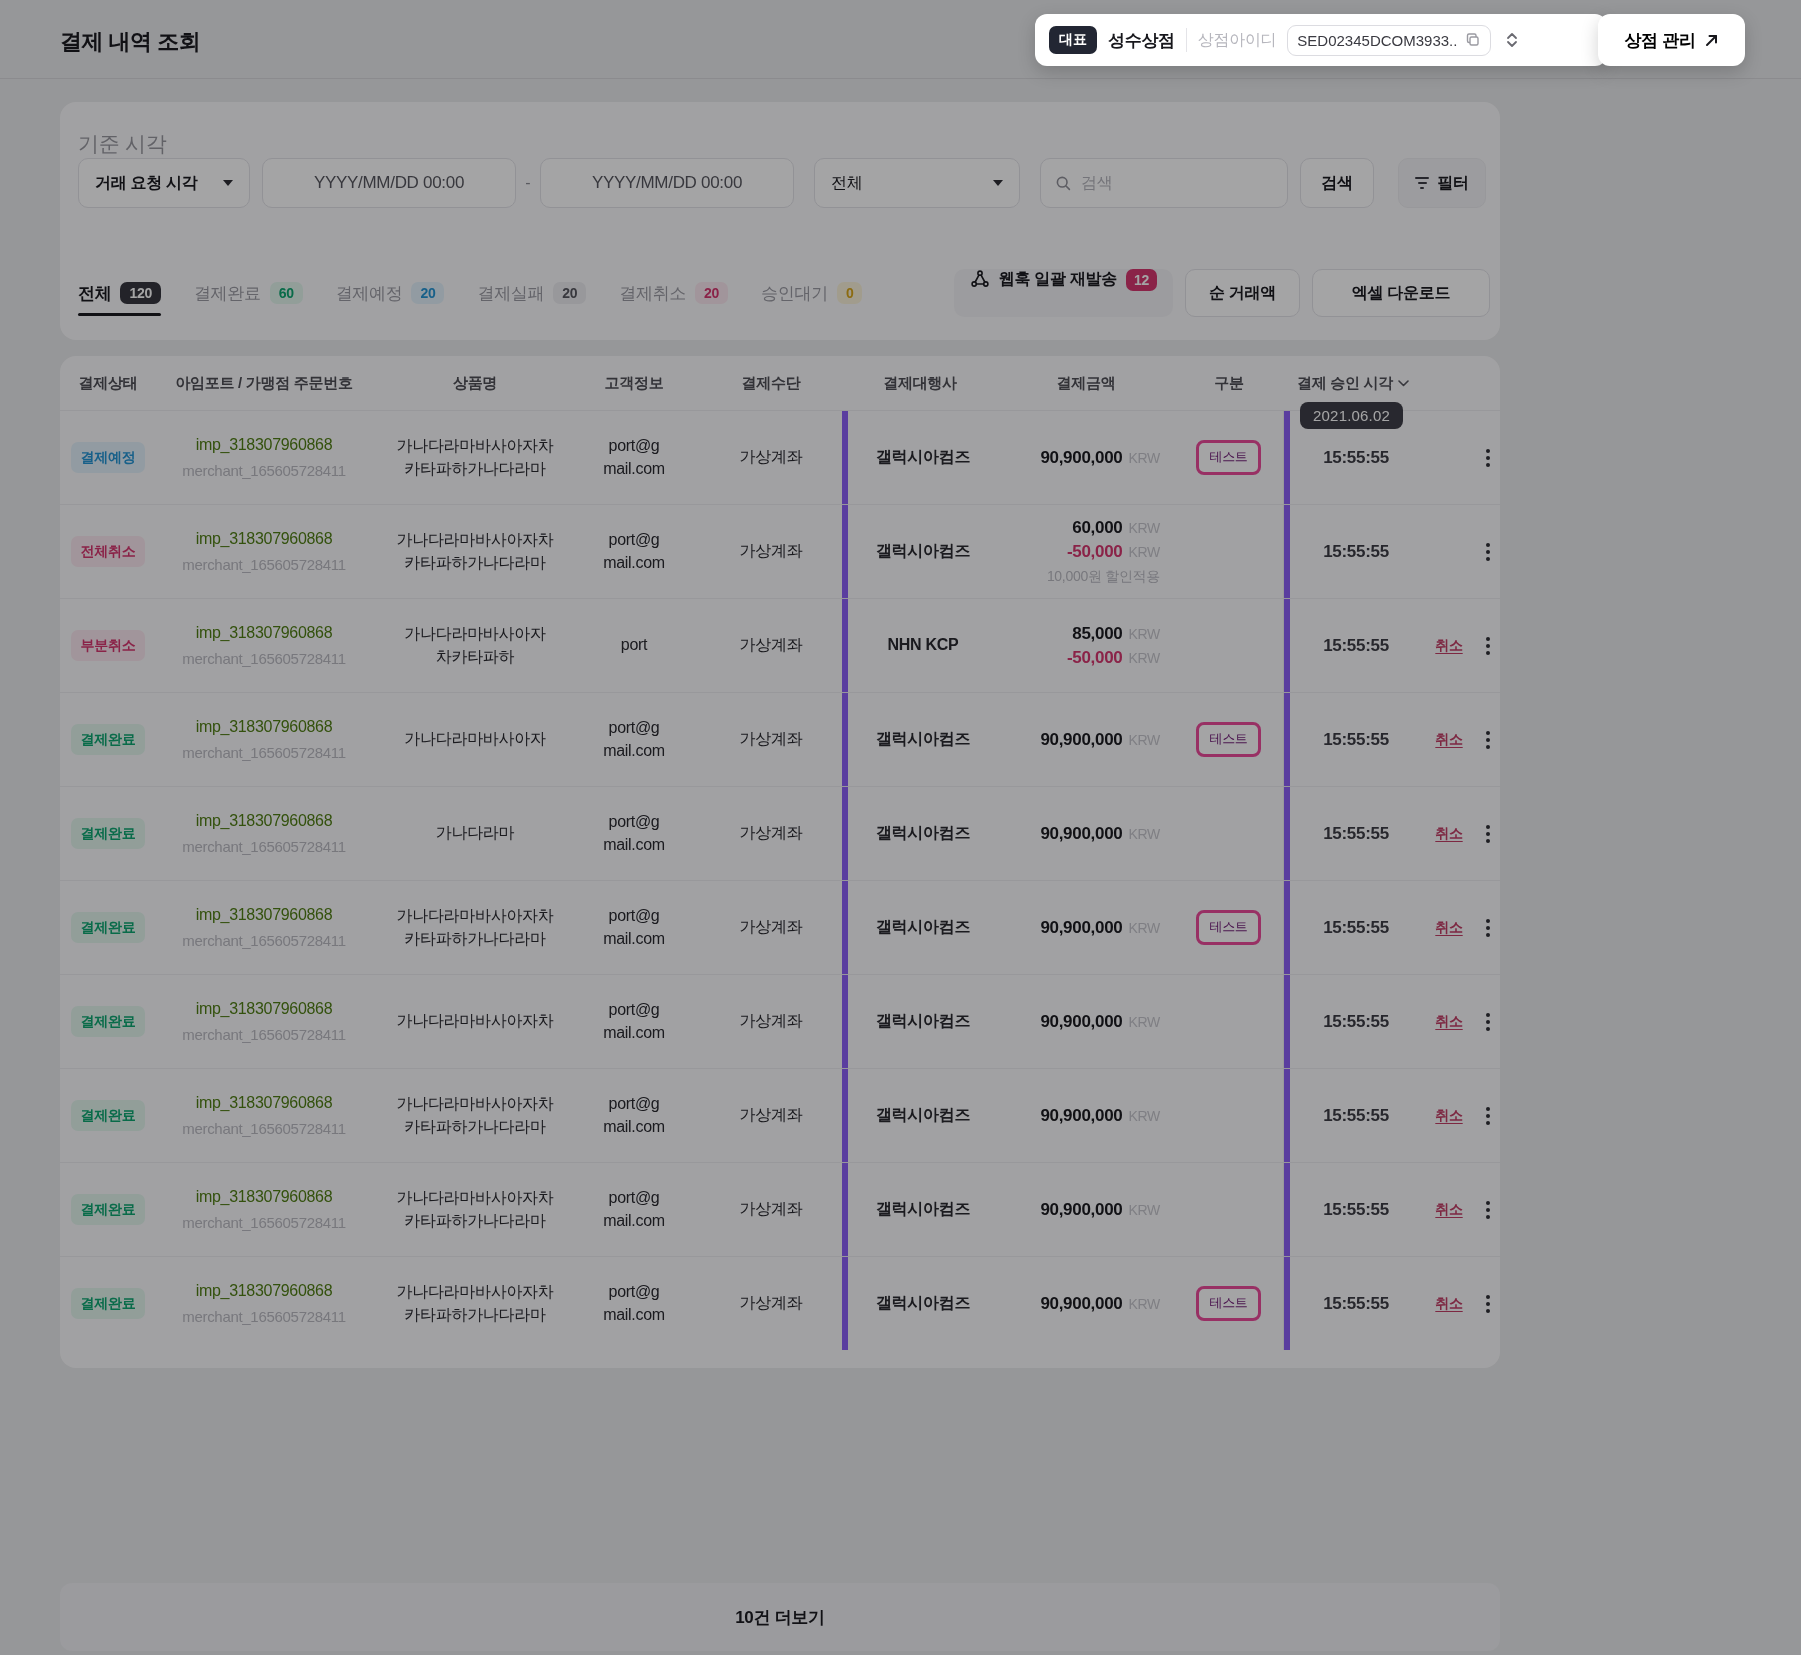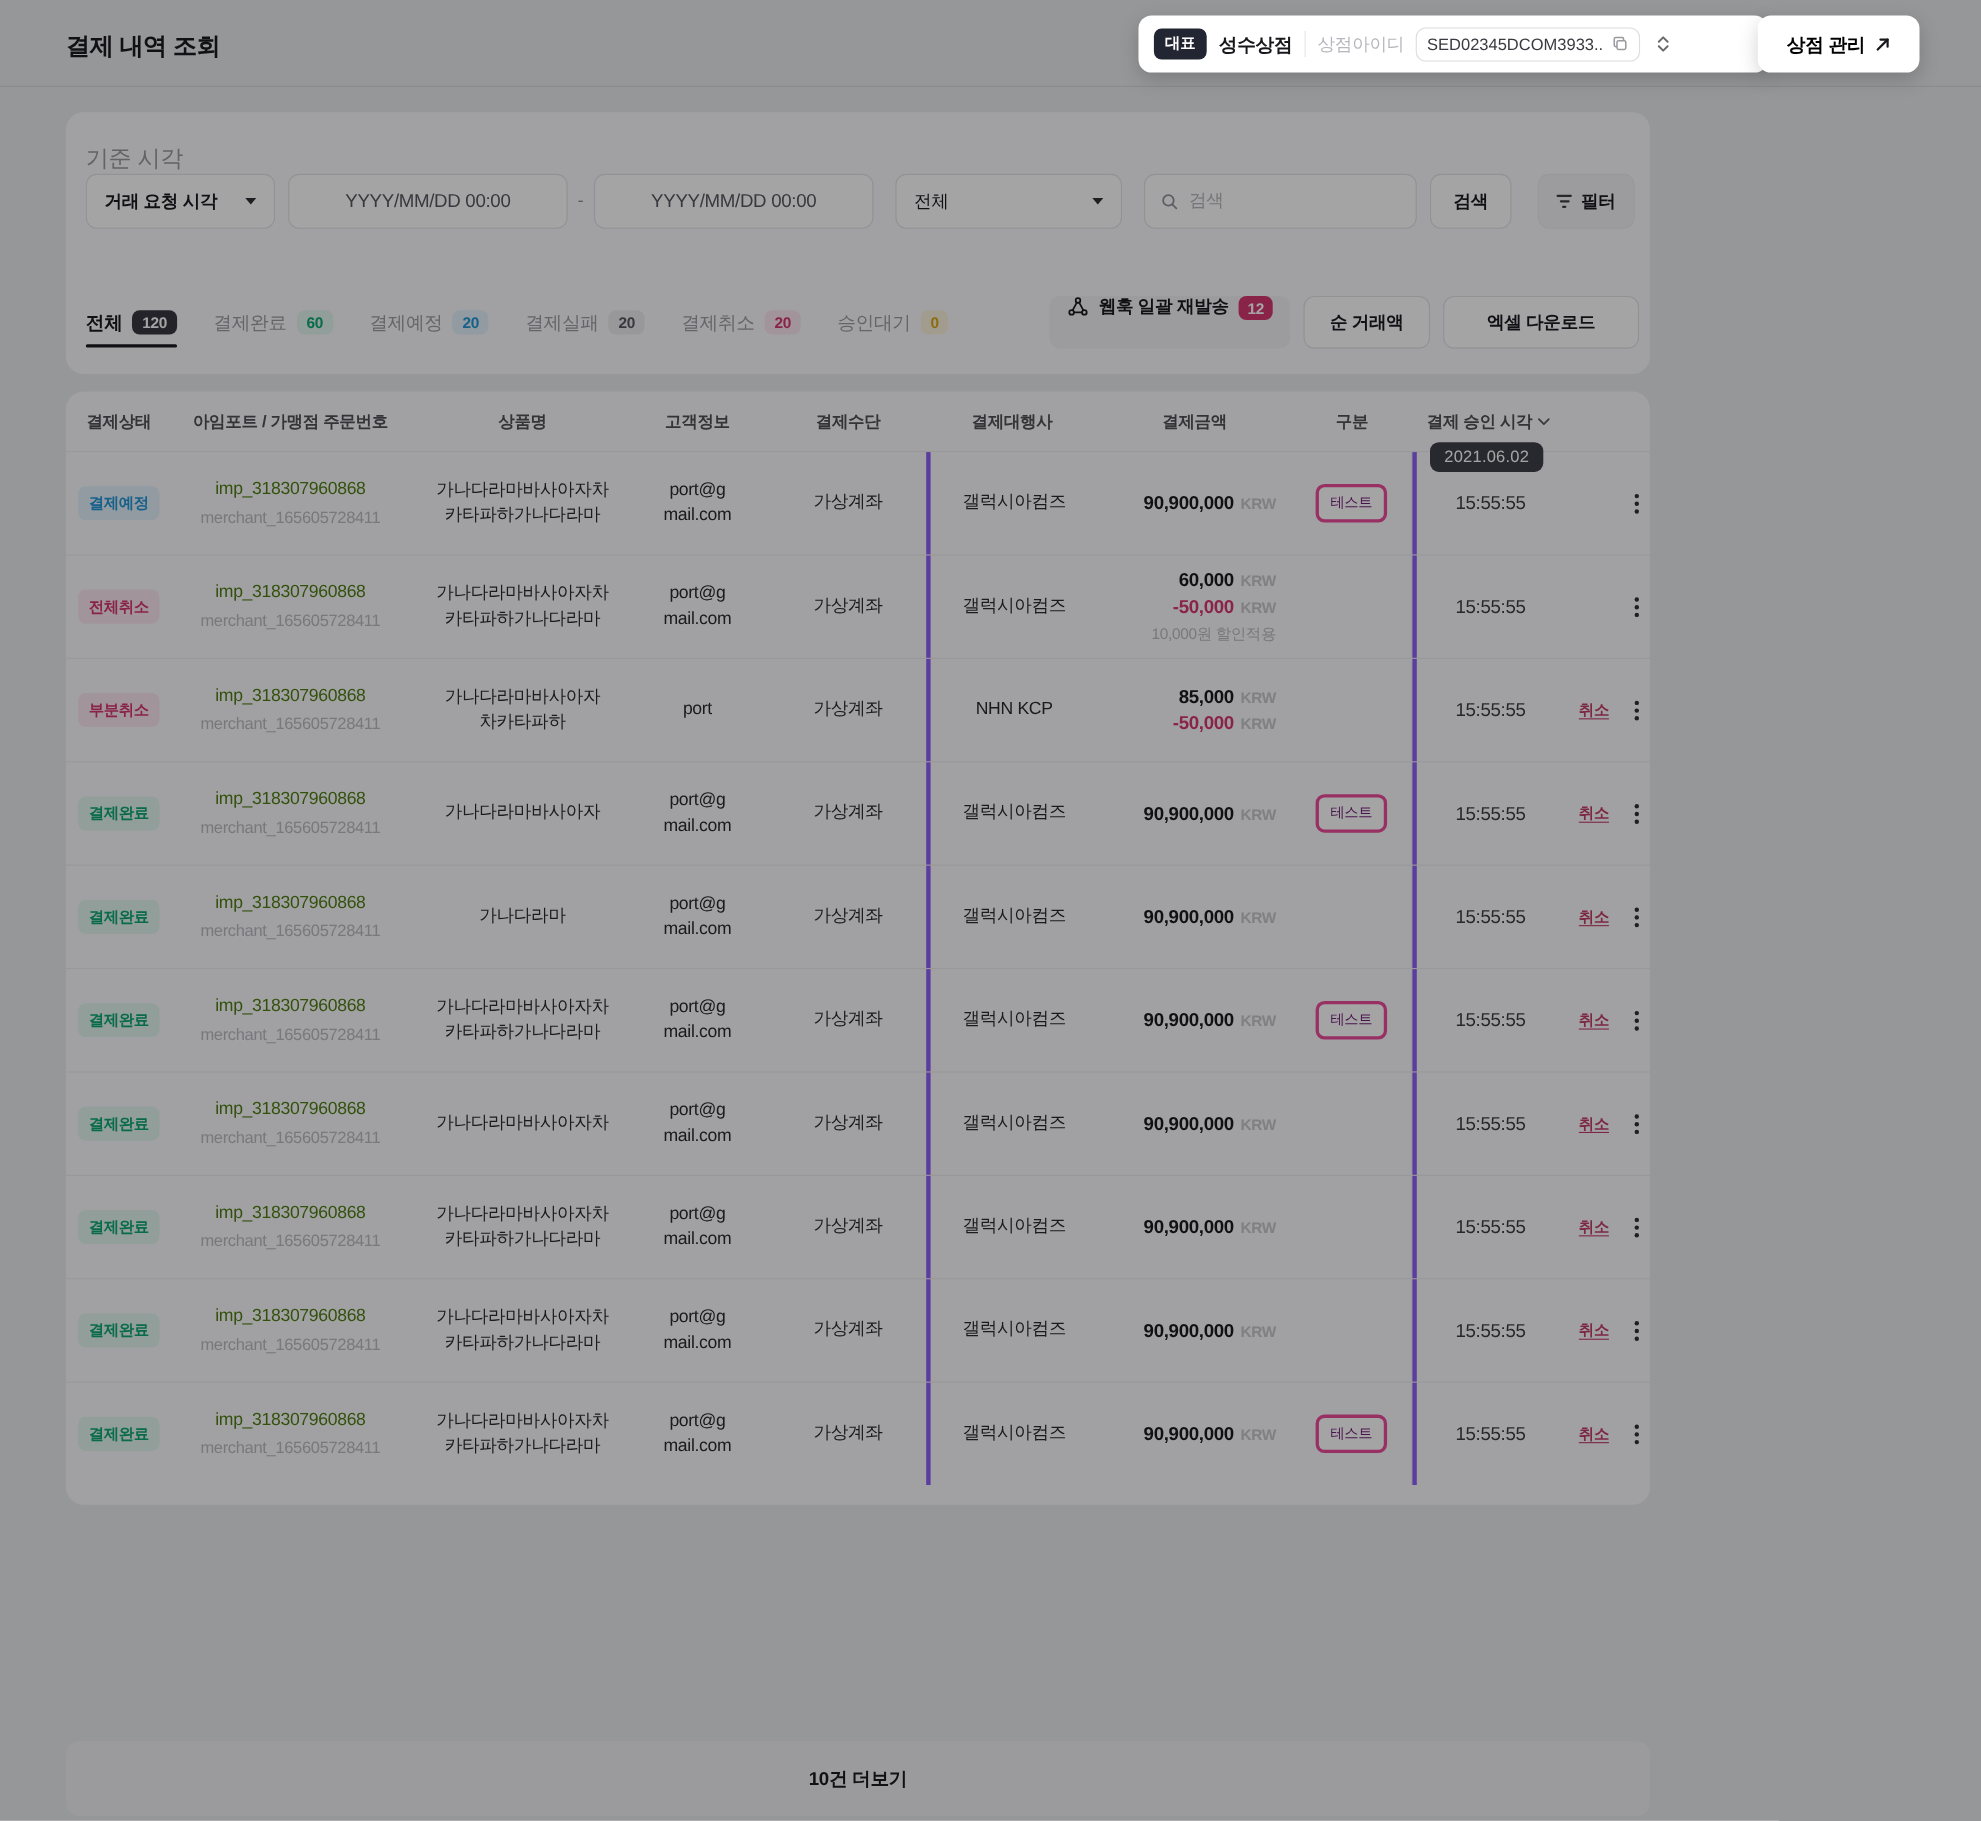--- a/index.html
+++ b/index.html
@@ -85,33 +85,33 @@
   .tgrid { display:grid; grid-template-columns:76px 236px 186px 132px 142px 156px 176px 110px 138px 54px 24px;
            padding-left:10px; align-items:center; }
   .thead { height:54px; position:relative; }
   .th { text-align:center; font-size:15px; font-weight:600; color:#4c4c53; letter-spacing:-.3px;
         display:flex; align-items:center; justify-content:center; gap:5px; }
   .date-chip { position:absolute; left:1240px; top:46px; background:#3c3c44; color:#fff; font-size:15px;
                padding:5px 13px; border-radius:8px; letter-spacing:.2px; z-index:2; }
   .trow { height:94px; border-top:1px solid #ececf0; }
   .td { display:flex; flex-direction:column; align-items:center; justify-content:center;
         font-size:16px; letter-spacing:-.3px; line-height:1.4; text-align:center; color:#26262c; }
-  .td.c-pg, .td.c-time { align-self:stretch; border-left:4px solid #8b5cf6; }
+  .td.c-pg, .td.c-time { align-self:stretch; border-left:6px solid #8b5cf6;font-weight:bold; }
   .td.c-type { align-self:stretch; border-right:1px solid #ececf0; }
   .badge { font-size:14px; font-weight:700; padding:6px 10px; border-radius:7px; letter-spacing:-.3px; }
   .badge.st-blue  { background:#e3f1fb; color:#2193d3; }
   .badge.st-pink  { background:#fbe7ef; color:#d6336c; }
   .badge.st-green { background:#e2f6ed; color:#0aa56e; }
   .imp { font-size:16px; color:#4d7c0f; }
   .mid2 { font-size:15px; color:#b9b9c0; margin-top:3px; }
   .c-amt { align-items:flex-end !important; padding-right:14px; }
   .amt-line { display:flex; align-items:baseline; gap:6px; }
   .amt-val { font-size:17px; font-weight:700; color:#17171c; }
   .amt-val.neg { color:#d6336c; }
-  .amt-cur { font-size:14px; font-weight:700; color:#c5c5cb; }
+  .amt-cur { font-size:14px; font-weight:400; color:#c5c5cb; }
   .amt-note { font-size:14px; color:#b9b9c0; margin-top:3px; }
   .chip { font-size:13px; color:#701a75; border:3px solid #ec4899; background:#fff; border-radius:8px; padding:5px 10px; }
   .c-time { font-size:17px; color:#3a3a41; }
   .cancel { font-size:14px; font-weight:600; color:#c13b63; text-decoration:underline; text-underline-offset:3px; cursor:pointer; }
   .kebab { display:flex; flex-direction:column; gap:3px; cursor:pointer; padding:4px; }
   .kebab i { width:4px; height:4px; border-radius:50%; background:#2b2b31; }
   .hide { visibility:hidden; }
   svg { display:block; }
 </style>
 </head>

